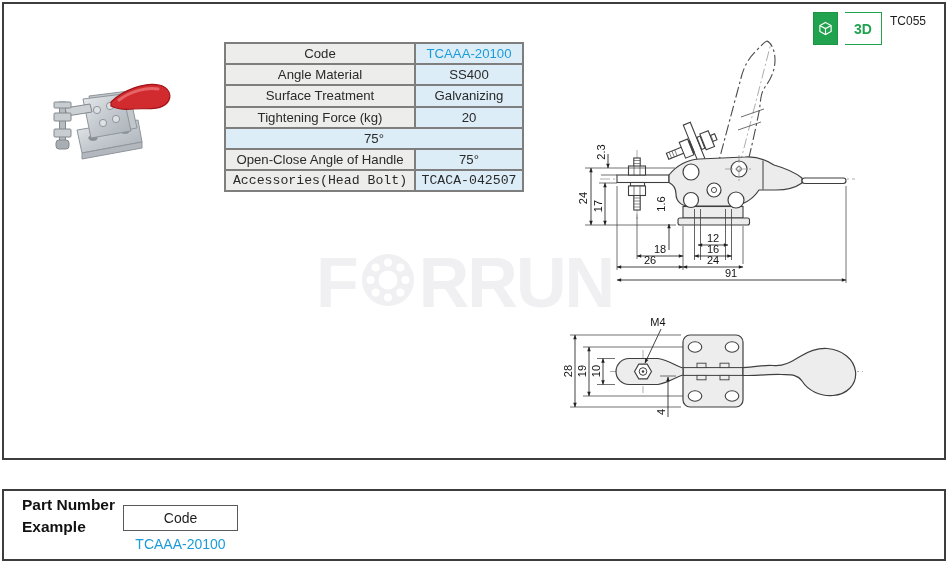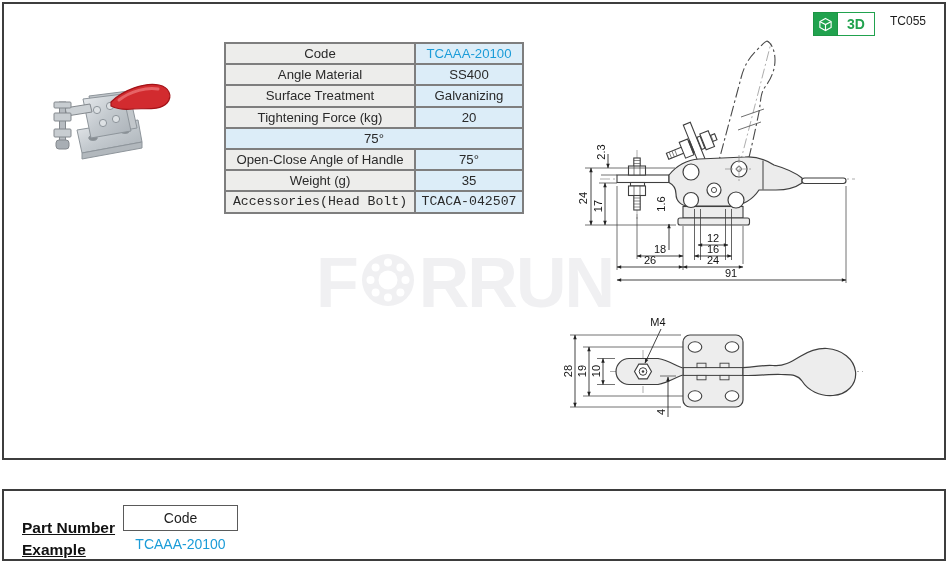--- a/index.html
+++ b/index.html
@@ -31,38 +31,38 @@
     display:flex;align-items:center;justify-content:center;
     font-size:13.2px;color:#2a2a2a;white-space:nowrap;
   }
   .spec-value{
     flex:1;background:#dcedf8;display:flex;align-items:center;justify-content:center;
     font-size:13.2px;color:#2a2a2a;white-space:nowrap;
   }
   .value-blue{color:#1b9cd8;}
 
   
-  .badge{position:absolute;left:813px;top:12px;display:flex;height:24px;z-index:3;}
+  .badge{position:absolute;left:813px;top:12px;display:flex;height:33px;z-index:3;gap:7px;}
   .badge-cube{
     width:25px;background:#21a24e;border:1.5px solid #1d9545;box-sizing:border-box;
     display:flex;align-items:center;justify-content:center;
   }
   .badge-3d{
     width:37px;background:#fff;border:1.5px solid #21a24e;border-left:none;box-sizing:border-box;
     color:#21a24e;font-weight:bold;font-size:14px;
     display:flex;align-items:center;justify-content:center;
   }
   .part-code{position:absolute;left:890px;top:14px;font-size:12px;color:#1c1c1c;z-index:3;}
 
   .dw{position:absolute;z-index:2;}
   #photo-svg{position:absolute;left:45px;top:80px;z-index:2;}
 
   
   .pn-title{
-    position:absolute;left:18px;top:26px;font-size:15.5px;font-weight:bold;color:#111;line-height:1.45;text-decoration:underline;
+    position:absolute;left:18px;top:3px;font-size:15.5px;font-weight:bold;color:#111;line-height:1.45;
   }
   .pn-code-box{
     position:absolute;left:119px;top:14px;width:115px;height:26px;box-sizing:border-box;
     border:1.5px solid #5a5a5a;background:#fff;display:flex;align-items:center;justify-content:center;
     font-size:14px;color:#1d1d1d;
   }
   .pn-code-value{
     position:absolute;left:119px;top:45px;width:115px;text-align:center;
     font-size:14px;color:#1b9cd8;
   }
@@ -168,24 +168,20 @@
     <div class="spec-value">20</div>
   </div>
   <div class="spec-row">
     <div class="spec-value">75°</div>
   </div>
   <div class="spec-row">
     <div class="spec-label">Open-Close  Angle of Handle</div>
     <div class="spec-value">75°</div>
   </div>
   <div class="spec-row">
-    <div class="spec-label">Weight (g)</div>
-    <div class="spec-value">35</div>
-  </div>
-  <div class="spec-row">
     <div class="spec-label">Accessories(Head Bolt)</div>
     <div class="spec-value">TCACA-042507</div>
   </div>
 </div>
 
 <svg class="dw" style="left:575px;top:8px" width="370" height="280" viewBox="0 0 370 280">
   <defs>
     <marker id="arA" viewBox="0 0 10 10" refX="9" refY="5" markerWidth="8" markerHeight="5.5" orient="auto-start-reverse">
       <path d="M0,1.2 L9.5,5 L0,8.8 Z" fill="#222"></path>
     </marker>

